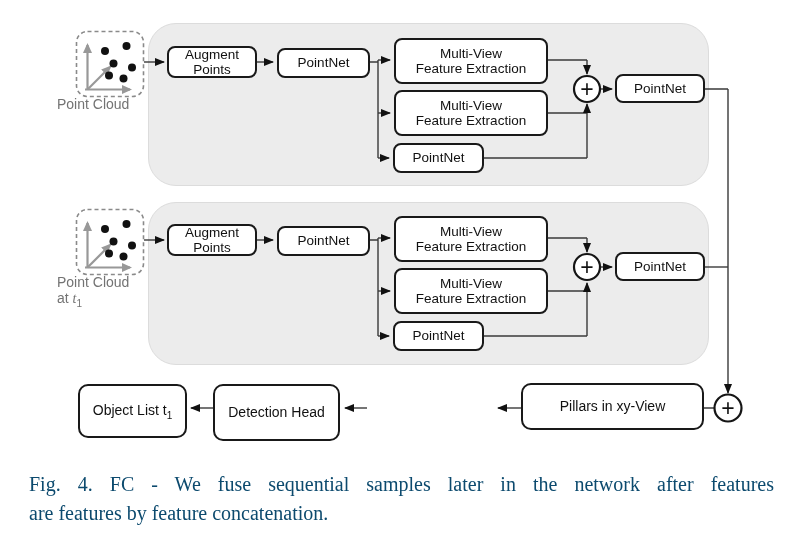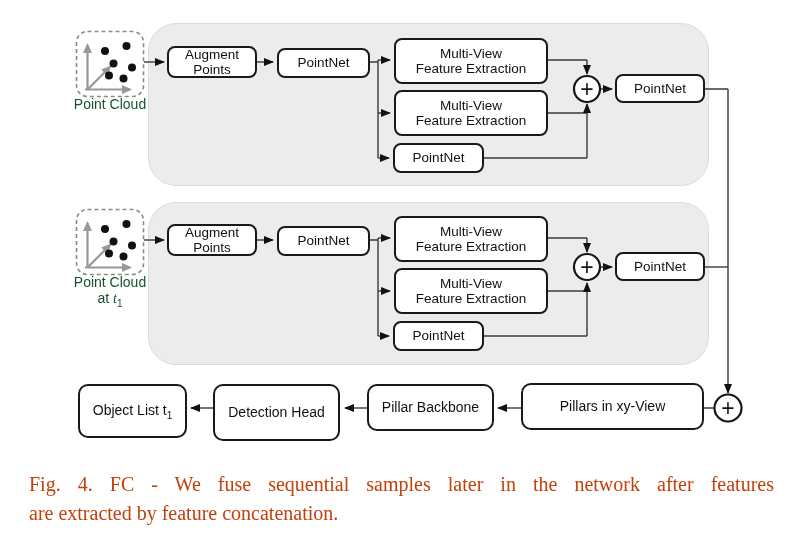--- a/index.html
+++ b/index.html
@@ -7,25 +7,25 @@
          font-family:"Liberation Sans",sans-serif;color:#111;overflow:hidden;}
   .panel{position:absolute;background:#ececec;border:1px solid #dcdcdc;border-radius:28px;box-sizing:border-box;}
   #panel-t0{left:148px;top:23px;width:561px;height:163px;}
   #panel-t1{left:148px;top:202px;width:561px;height:163px;}
   svg.wires{position:absolute;left:0;top:0;pointer-events:none;}
   .node{position:absolute;background:#ffffff;border:2.2px solid #191919;border-radius:8px;
         display:flex;flex-direction:column;align-items:center;justify-content:center;
         text-align:center;font-size:13.5px;line-height:15.5px;color:#111;box-sizing:border-box;}
   .node.big{border-radius:10px;font-size:14px;}
   .node sub{font-size:10px;line-height:0;}
-  .pc-label{position:absolute;width:106px;text-align:center;font-size:14px;line-height:16px;color:#14532d;}
+  .pc-label{position:absolute;width:106px;font-size:14px;line-height:16px;color:#737373;}
   .tvar{font-family:"Liberation Serif",serif;font-style:italic;}
   .pc-label sub{font-size:10px;}
   .caption{position:absolute;left:29px;top:470px;width:745px;
-           font-family:"Liberation Serif",serif;font-size:20px;line-height:28.5px;color:#c2410c;}
+           font-family:"Liberation Serif",serif;font-size:20px;line-height:28.5px;color:#0c4a6e;}
   .caption .l1{text-align:justify;text-align-last:justify;}
   .caption .l2{text-align:left;}
   .plus{font-family:"Liberation Sans",sans-serif;font-size:23px;fill:#111;}
 </style>
 </head>
 <body>
 
 <div class="stage">
 
   <div class="panel" id="panel-t0"></div>
@@ -171,25 +171,22 @@
   <div class="node" style="left:615px;top:252px;width:90px;height:29px;">
     <span>PointNet</span>
   </div>
 
   <div class="node big" style="left:78px;top:384px;width:109px;height:54px;">
     <div><span>Object List </span><span>t</span><sub>1</sub></div>
   </div>
   <div class="node big" style="left:213px;top:384px;width:127px;height:57px;">
     <span>Detection Head</span>
   </div>
-  <div class="node big" style="left:367px;top:384px;width:127px;height:47px;">
-    <span>Pillar Backbone</span>
-  </div>
   <div class="node big" style="left:521px;top:383px;width:183px;height:47px;">
     <span>Pillars in xy-View</span>
   </div>
 
   <div class="caption">
     <div class="l1">Fig. 4. FC - We fuse sequential samples later in the network after features</div>
-    <div class="l2">are extracted by feature concatenation.</div>
+    <div class="l2">are features by feature concatenation.</div>
   </div>
 
 </div>
 
 </body></html>

